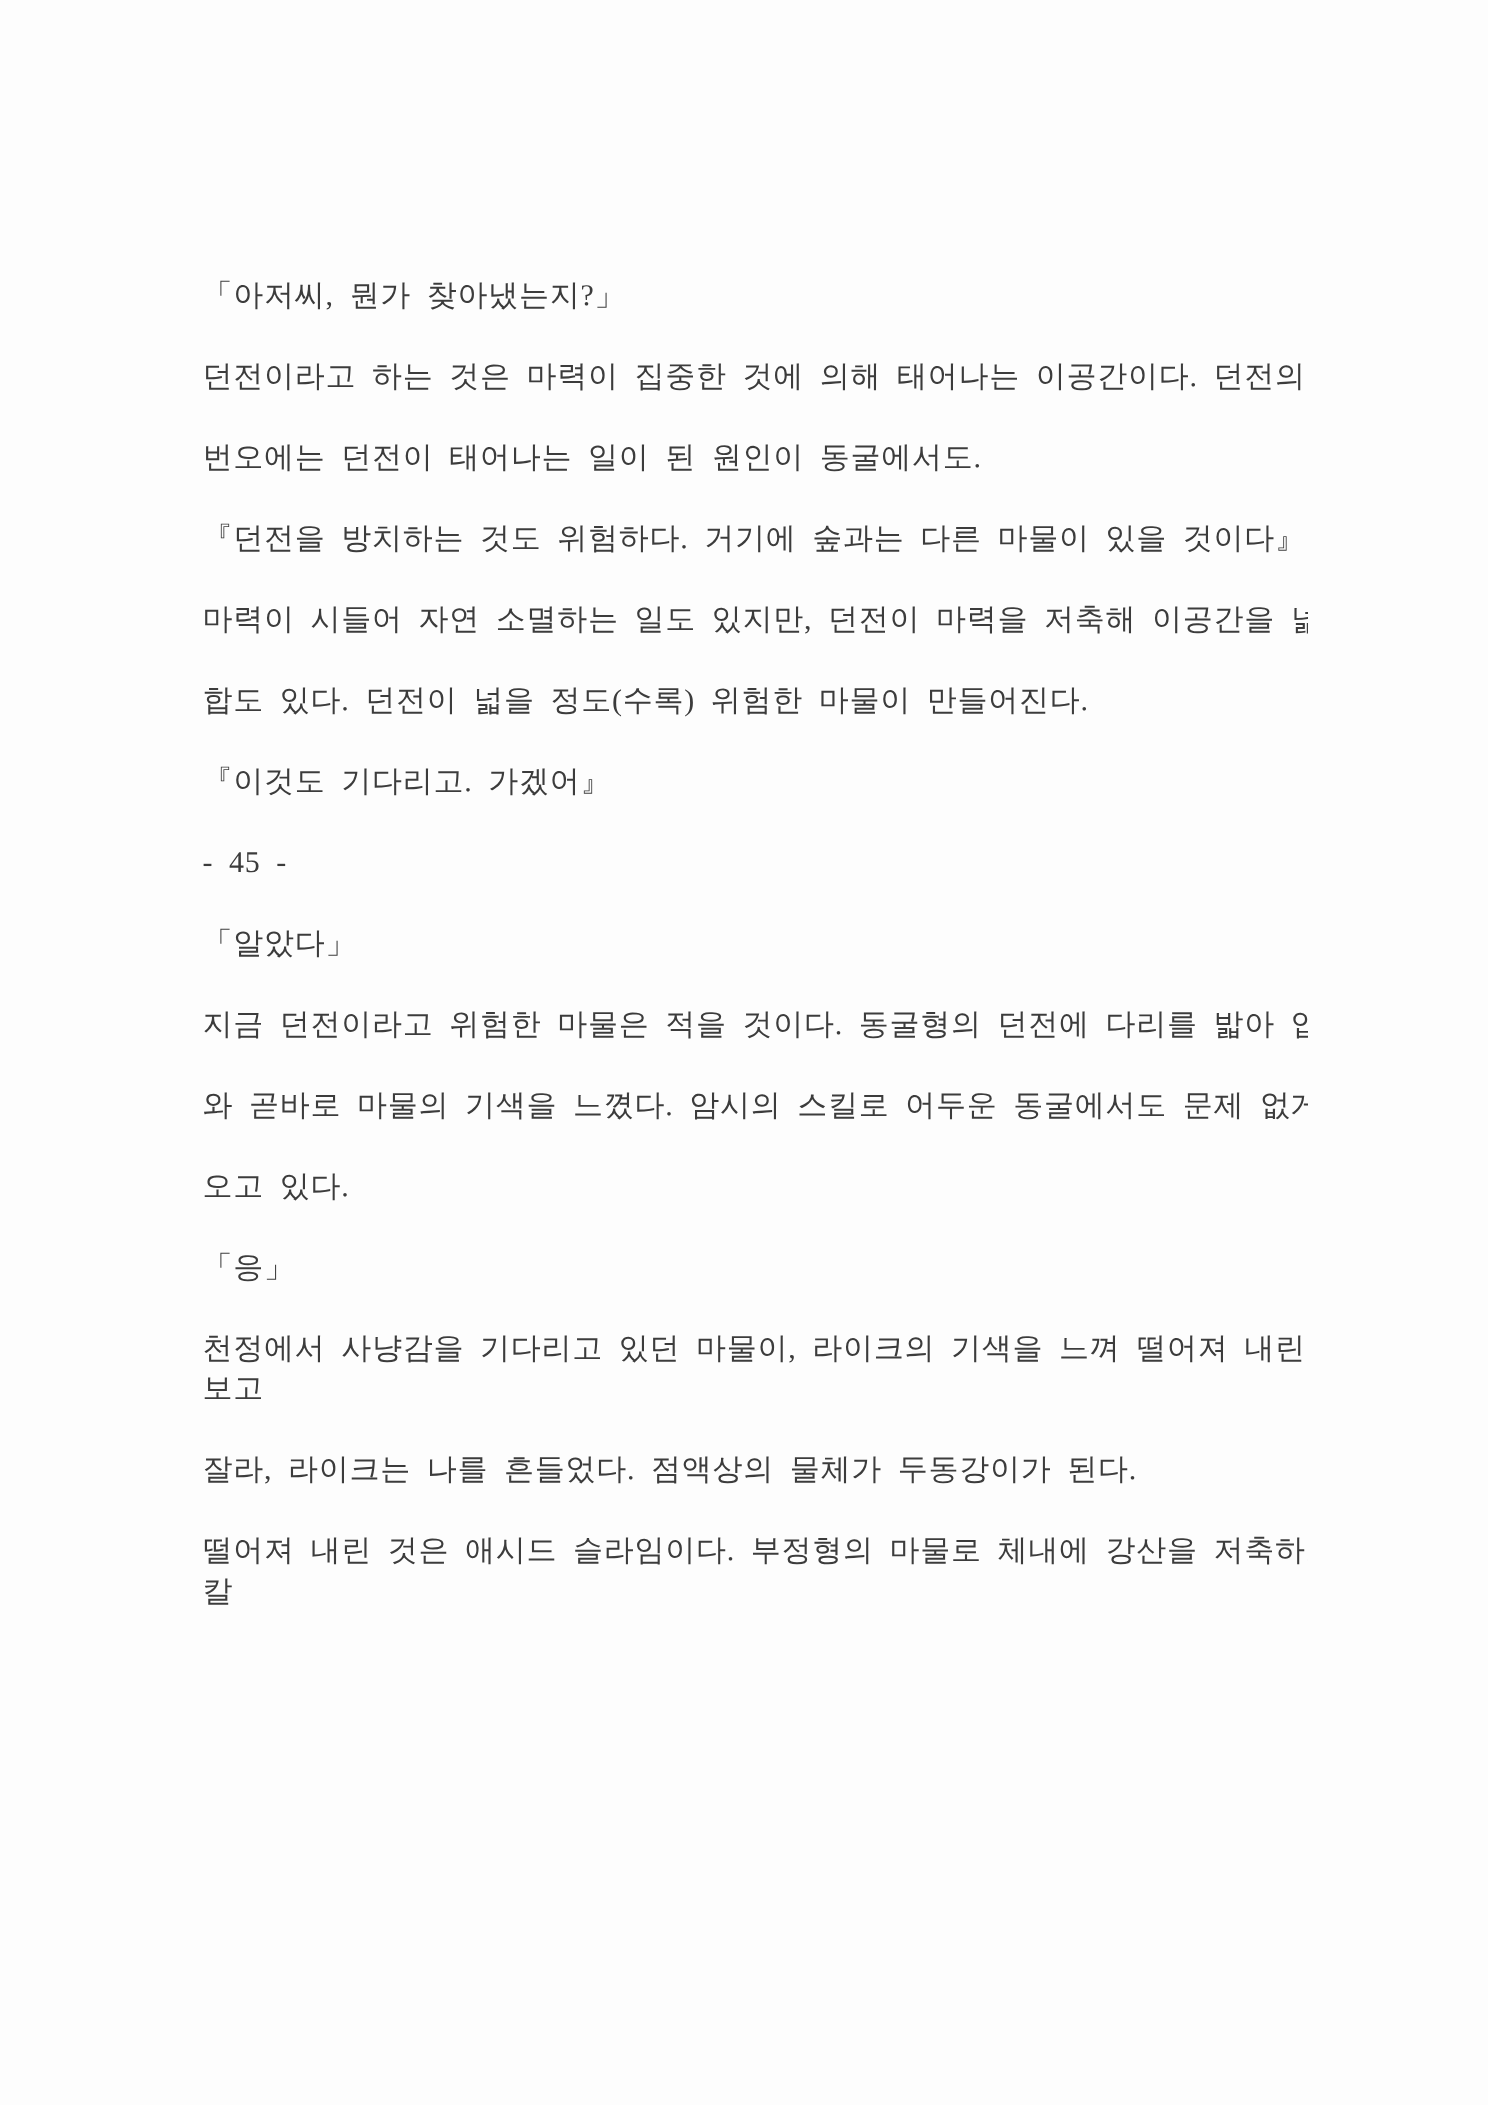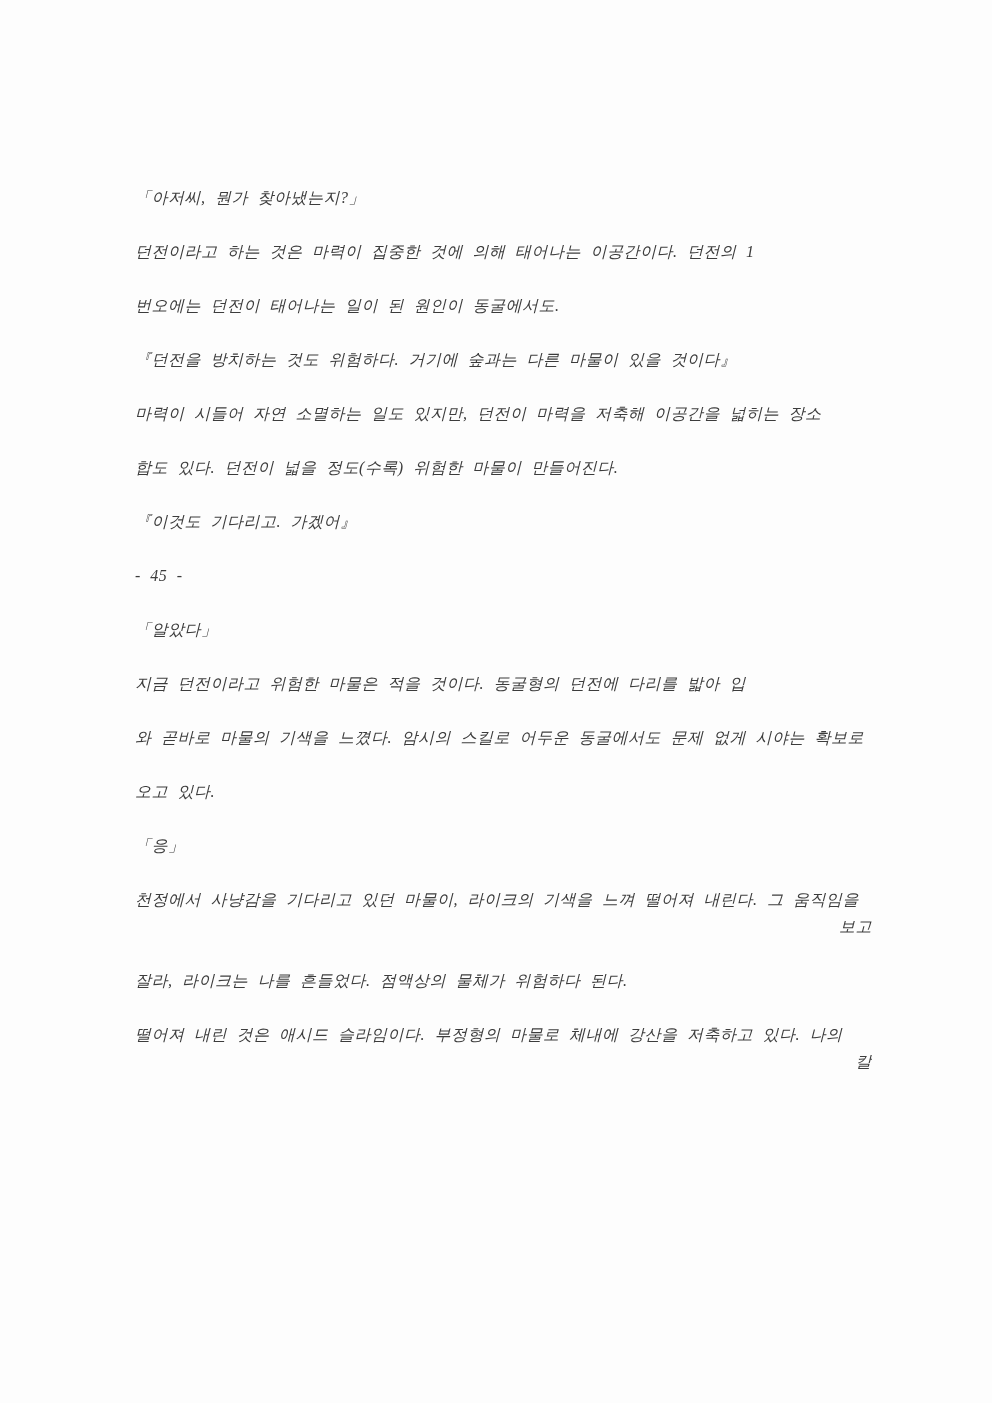--- a/index.html
+++ b/index.html
@@ -12,36 +12,34 @@
     width: 992px;
     height: 1403px;
     background: #fdfdfd;
     overflow: hidden;
     font-family: "Liberation Serif", "DejaVu Serif", serif;
   }
   .text-block {
     padding: 184px 120px 0 135px;
   }
   .line {
-    font-size: 16px;
+    font-size: 20px;
     line-height: 27px;
     height: 27px;
     margin: 0 0 27px 0;
     color: #3c3c3c;
     word-spacing: 5px;
     letter-spacing: 0.5px;
     white-space: nowrap;
     overflow: hidden;
-    font-style: italic;
   }
   
   .line.cont {
     margin-top: -27px;
     margin-bottom: 27px;
-    text-align: right;
   }
 </style>
 </head>
 <body>
 
 <div class="page">
   <div class="text-block">
     <div class="line">「아저씨, 뭔가 찾아냈는지?」</div>
     <div class="line">던전이라고 하는 것은 마력이 집중한 것에 의해 태어나는 이공간이다. 던전의 1</div>
     <div class="line">번오에는 던전이 태어나는 일이 된 원인이 동굴에서도.</div>
@@ -50,17 +48,17 @@
     <div class="line">합도 있다. 던전이 넓을 정도(수록) 위험한 마물이 만들어진다.</div>
     <div class="line">『이것도 기다리고. 가겠어』</div>
     <div class="line">- 45 -</div>
     <div class="line">「알았다」</div>
     <div class="line">지금 던전이라고 위험한 마물은 적을 것이다. 동굴형의 던전에 다리를 밟아 입</div>
     <div class="line">와 곧바로 마물의 기색을 느꼈다. 암시의 스킬로 어두운 동굴에서도 문제 없게 시야는 확보로</div>
     <div class="line">오고 있다.</div>
     <div class="line">「응」</div>
     <div class="line">천정에서 사냥감을 기다리고 있던 마물이, 라이크의 기색을 느껴 떨어져 내린다. 그 움직임을</div>
     <div class="line cont">보고</div>
-    <div class="line">잘라, 라이크는 나를 흔들었다. 점액상의 물체가 위험하다 된다.</div>
+    <div class="line">잘라, 라이크는 나를 흔들었다. 점액상의 물체가 두동강이가 된다.</div>
     <div class="line">떨어져 내린 것은 애시드 슬라임이다. 부정형의 마물로 체내에 강산을 저축하고 있다. 나의</div>
     <div class="line cont">칼</div>
   </div>
 </div>
 
 </body></html>

